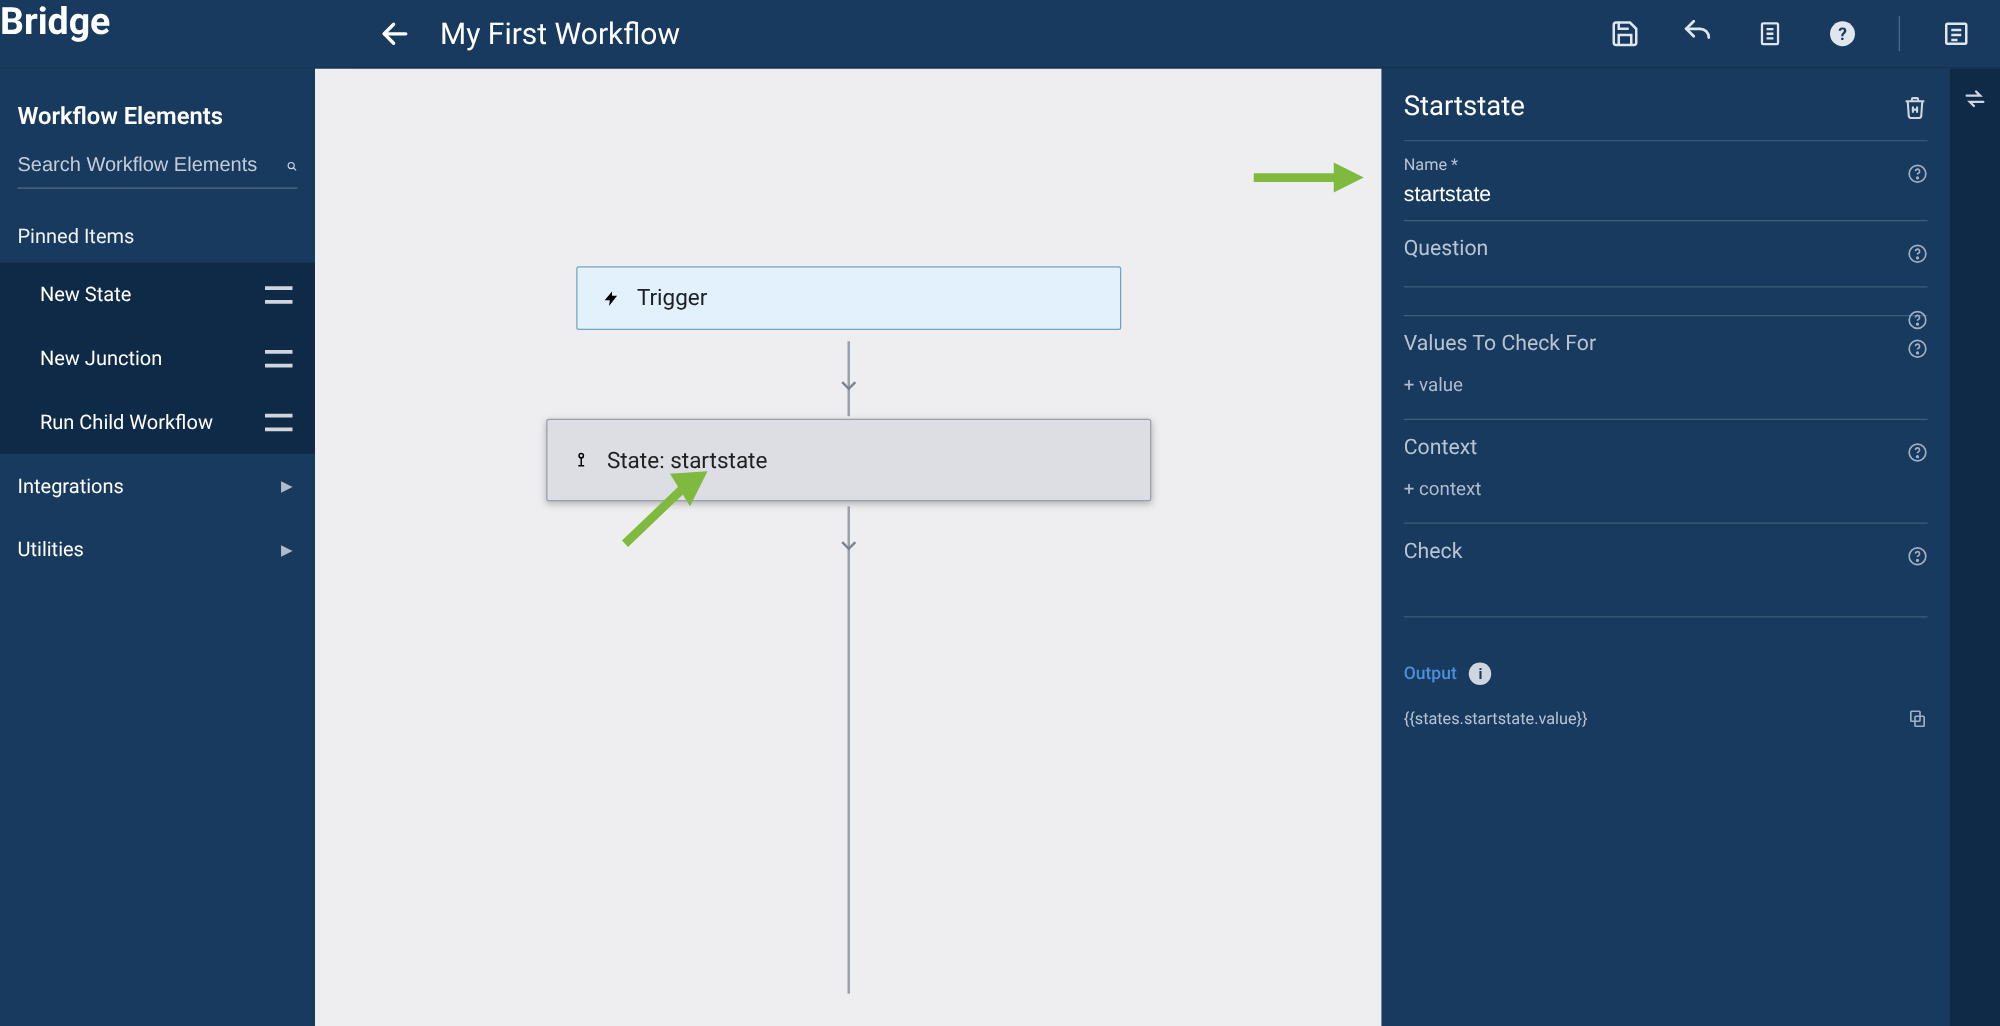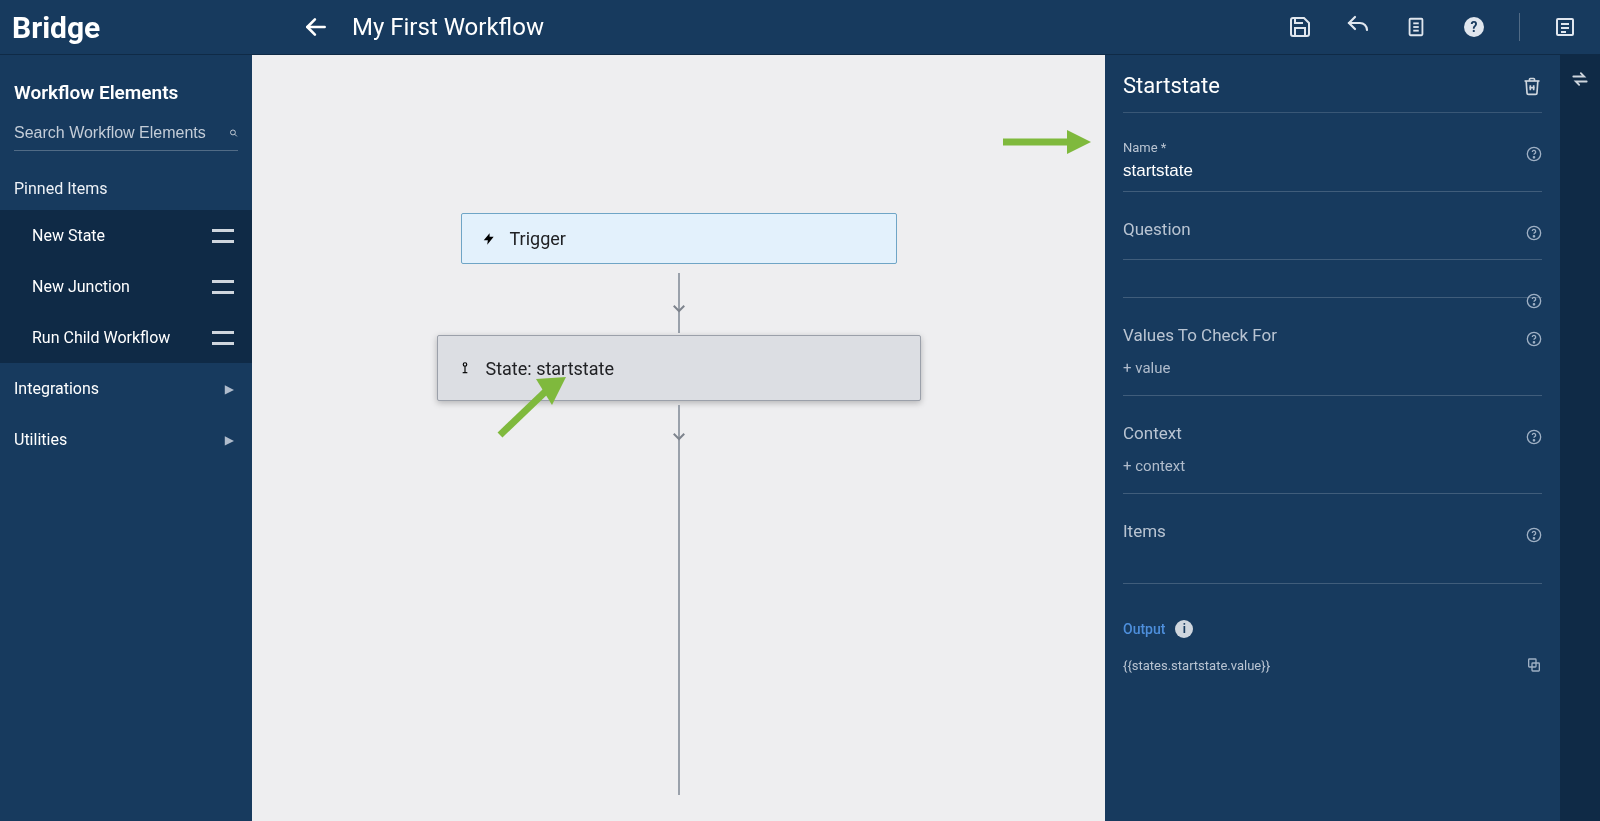--- a/index.html
+++ b/index.html
@@ -1,21 +1,21 @@
 <!DOCTYPE html>
 <html><head>
 <meta charset="utf-8">
 <style>
   * { box-sizing: border-box; margin: 0; padding: 0; }
   html, body { width: 1600px; height: 821px; overflow: hidden; font-family: -apple-system, BlinkMacSystemFont, "Segoe UI", Roboto, Helvetica, Arial, sans-serif; }
   body { display: flex; flex-direction: column; background: #e8eaed; }
 
   
   .topbar { height: 55px; background: #173a5e; display: flex; align-items: center; color: #fff; border-bottom: 1px solid #0f2a46; }
-  .logo-cell { width: 280px; height: 100%; background: #173a5e; display: flex; align-items: center; padding: 0 12px; }
+  .logo-cell { width: 280px; height: 100%; background: #173a5e; display: flex; align-items: flex-start; padding: 0 0; }
   .logo { font-size: 30px; font-weight: 700; color: #fff; }
   .title-cell { display: flex; align-items: center; gap: 18px; padding: 0 18px; flex: 1; }
   .back-btn { width: 36px; height: 36px; display: flex; align-items: center; justify-content: center; cursor: pointer; }
   .title { font-size: 24px; font-weight: 400; }
   .right-icons { display: flex; align-items: center; gap: 32px; padding-right: 22px; }
   .right-icons .ico { width: 26px; height: 26px; display: flex; align-items: center; justify-content: center; cursor: pointer; color: #e0e6ee; }
   .vdiv { width: 1px; height: 28px; background: rgba(255,255,255,0.25); }
 
   
   .main { flex: 1; display: flex; min-height: 0; }
@@ -48,21 +48,21 @@
   .arrow2 { top: 372px; }
 
   .annot-arrow { position: absolute; pointer-events: none; }
   .annot1 { top: 72px; right: 14px; }
   .annot2 { top: 318px; left: 490px; }
 
   
   .panel { width: 455px; background: #173a5e; color: #e0e6ee; padding: 18px 18px 10px 18px; display: flex; flex-direction: column; gap: 8px; overflow-y: auto; }
   .panel-header { display: flex; align-items: center; justify-content: space-between; padding-bottom: 14px; border-bottom: 1px solid rgba(255,255,255,0.15); }
   .panel-title { font-size: 22px; color: #fff; }
-  .field { margin-top: 19px; border-bottom: 1px solid rgba(255,255,255,0.18); padding-bottom: 10px; position: relative; }
+  .field { margin-top: 4px; border-bottom: 1px solid rgba(255,255,255,0.18); padding-bottom: 10px; position: relative; }
   .field-label { font-size: 13px; color: #b9c4d2; margin-bottom: 6px; display: flex; align-items: center; gap: 4px; }
   .field-label.big { font-size: 17px; color: #b9c4d2; margin-bottom: 10px; }
   .field input { width: calc(100% - 30px); background: transparent; border: none; outline: none; color: #fff; font-size: 17px; }
   .help-ico { position: absolute; right: 0; top: 6px; color: #9fb0c4; cursor: pointer; }
   .add-link { font-size: 15px; color: #b0bccc; cursor: pointer; padding: 4px 0 8px 0; display: inline-block; }
   .output-row { margin-top: 28px; display: flex; align-items: center; gap: 10px; }
   .output-label { color: #4e8fdc; font-size: 14px; font-weight: 500; }
   .output-info { width: 18px; height: 18px; border-radius: 50%; background: #cfd6de; color: #173a5e; font-size: 12px; display: flex; align-items: center; justify-content: center; cursor: pointer; font-weight: 700;}
   .output-expr { font-size: 13px; color: #b9c4d2; margin-top: 10px; display:flex; justify-content:space-between; align-items:center;}
   .copy-ico { color: #9fb0c4; cursor: pointer; }
@@ -280,21 +280,21 @@
         <svg width="16" height="16" viewBox="0 0 24 24" fill="none" stroke="currentColor" stroke-width="2">
             <circle cx="12" cy="12" r="10"></circle>
             <path d="M9.5 9a2.5 2.5 0 1 1 3.5 2.3c-.9.4-1 1-1 1.7"></path>
             <circle cx="12" cy="17" r="1" fill="currentColor"></circle>
           </svg>
       </span>
       <span class="add-link">+ context</span>
     </div>
 
     <div class="field">
-      <div class="field-label big">Items</div>
+      <div class="field-label big">Check</div>
       <span class="help-ico">
         <svg width="16" height="16" viewBox="0 0 24 24" fill="none" stroke="currentColor" stroke-width="2">
             <circle cx="12" cy="12" r="10"></circle>
             <path d="M9.5 9a2.5 2.5 0 1 1 3.5 2.3c-.9.4-1 1-1 1.7"></path>
             <circle cx="12" cy="17" r="1" fill="currentColor"></circle>
           </svg>
       </span>
       <div style="height:22px"></div>
     </div>
 

